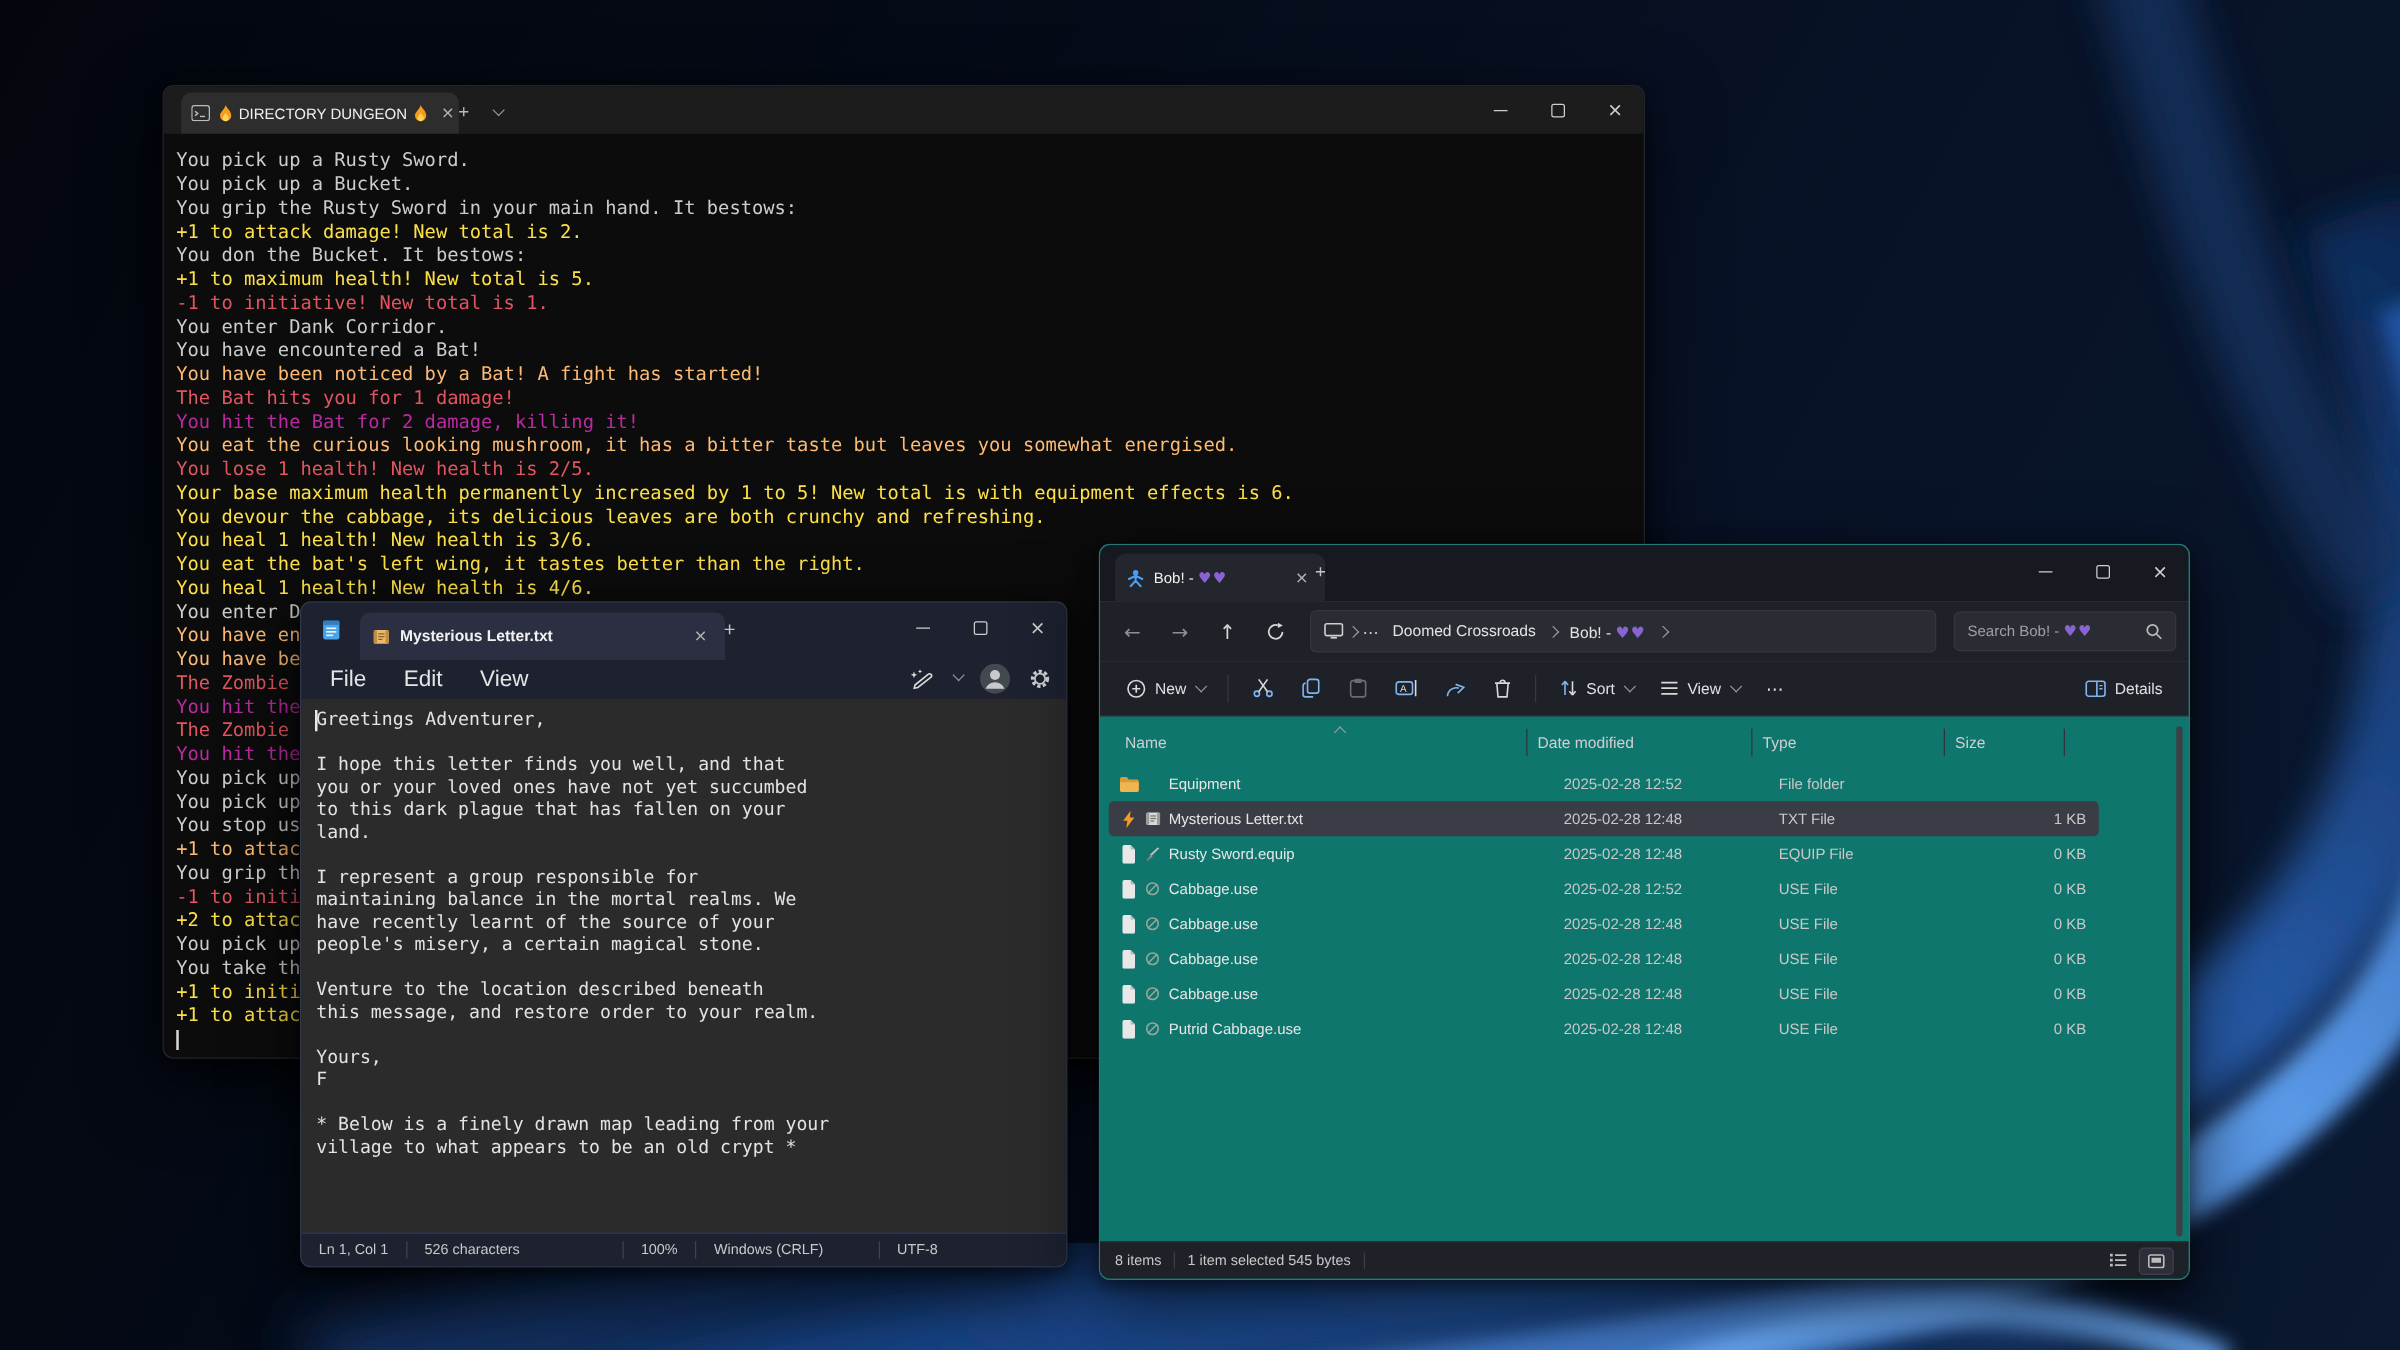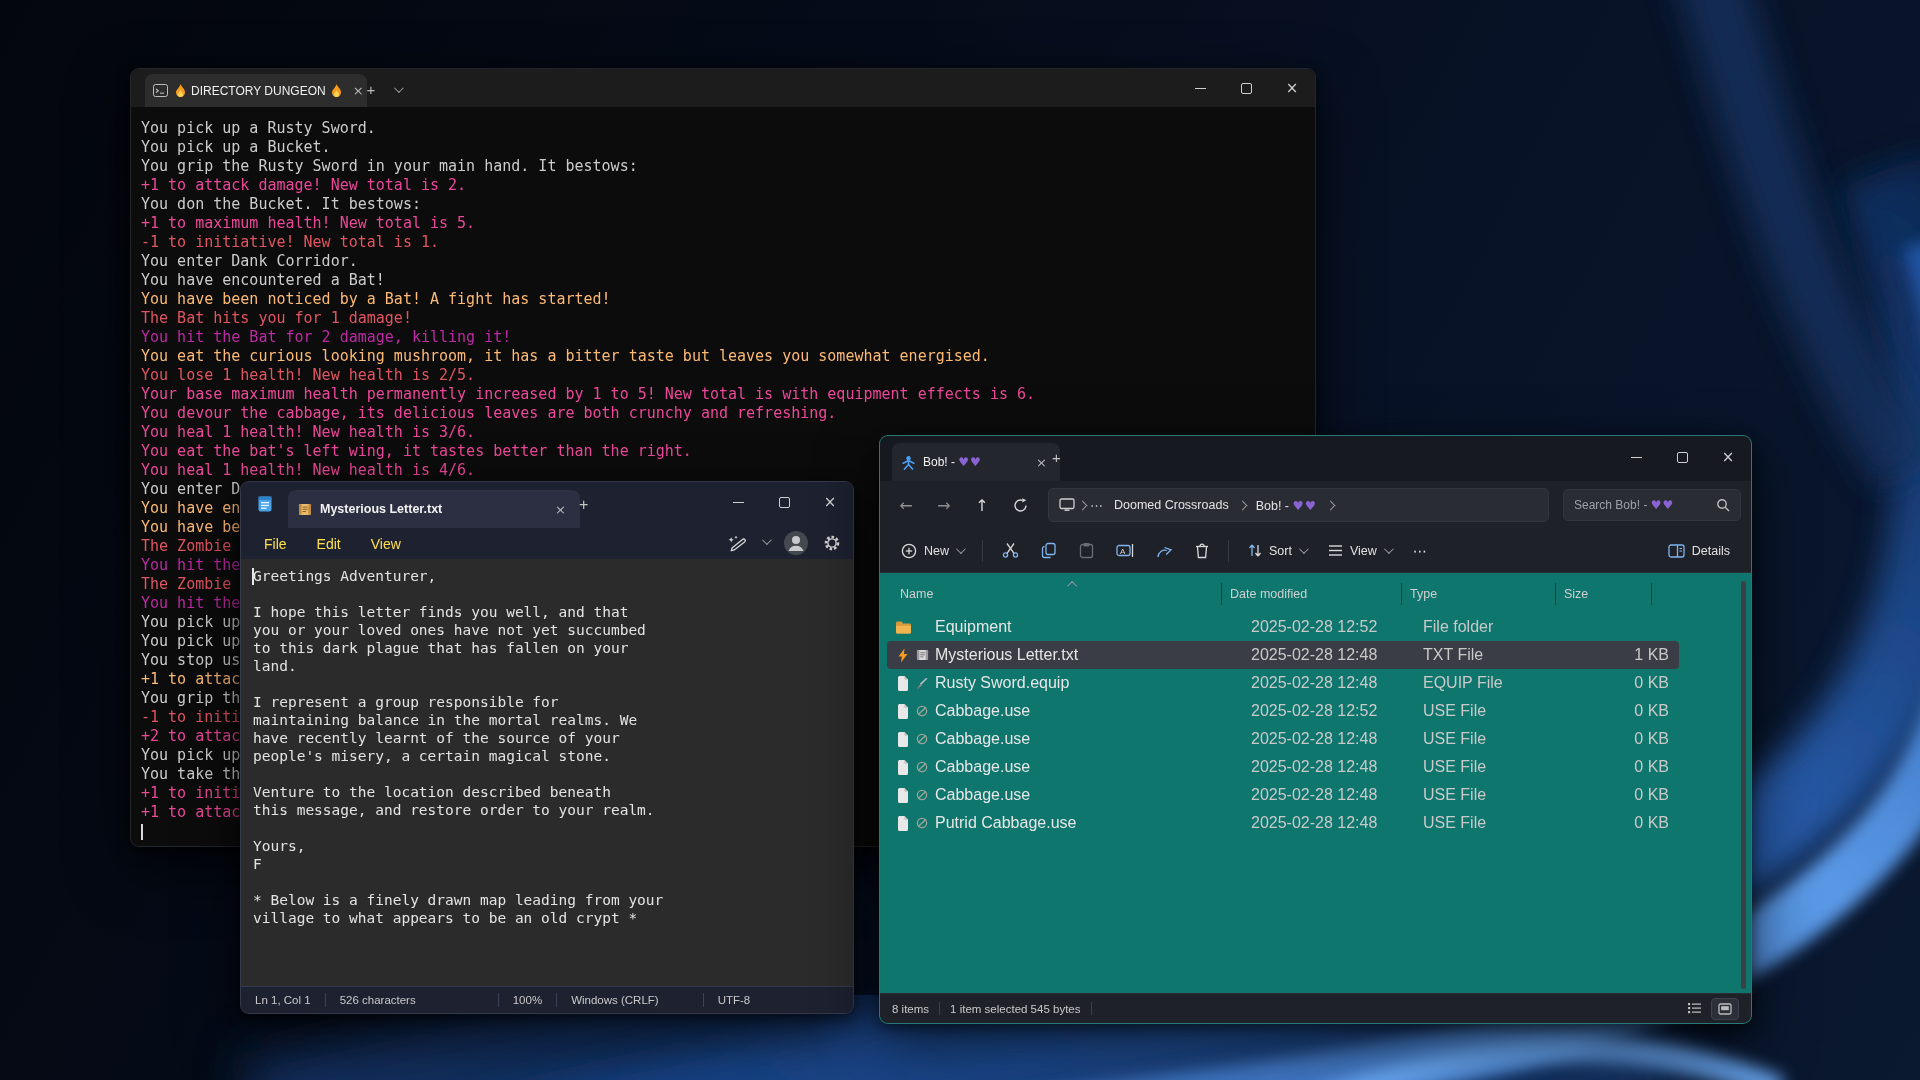--- a/index.html
+++ b/index.html
@@ -29,39 +29,39 @@
   #terminal .tab{position:absolute;left:14px;top:5px;width:206px;height:33px;background:#2d2d2d;
                  border-radius:8px 8px 0 0;display:flex;align-items:center;padding:0 8px;gap:7px}
   #terminal .tab .ttl{font-size:12px;font-weight:400;color:#f0f0f0;white-space:nowrap;
                       display:flex;align-items:center;gap:5px}
   #terminal .tbtn{position:absolute;top:8px;color:#bbb;font-size:15px;width:24px;height:24px;
                   display:flex;align-items:center;justify-content:center}
   .term-body{position:absolute;left:0;top:38px;right:0;bottom:0;padding:12px 0 0 10px;
              font-family:"DejaVu Sans Mono",monospace;font-size:15px}
   .tl{height:19px;line-height:19px;white-space:pre}
   .tl[data-color="white"]{color:#cccccc}
-  .tl[data-color="green"]{color:#ec4899}
+  .tl[data-color="green"]{color:#fde047}
   .tl[data-color="red"]{color:#e05561}
   .tl[data-color="khaki"]{color:#fdba74}
   .tl[data-color="magenta"]{color:#bb2aa2}
   #term-cursor{width:2px;height:16px;background:#d8d8d8;margin-top:2px}
   
   #notepad{left:240px;top:481px;width:612px;height:531px;background:#202434}
   #notepad .tabbar{position:relative;height:46px;background:#1d2130}
   .np-appicon{position:absolute;left:15px;top:13px}
   #notepad .tab{position:absolute;left:47px;top:8px;width:272px;height:38px;background:#2b2f41;
                 border-radius:8px 8px 0 0;display:flex;align-items:center;gap:8px;padding:0 10px}
   #notepad .tab .ttl{font-size:12.5px;font-weight:700;color:#f2f2f2;white-space:nowrap;flex:1}
   .tabx{color:#b9b9b9;font-size:13px;font-family:"DejaVu Sans",sans-serif;padding:0 4px}
   #notepad .plus{position:absolute;left:338px;top:14px;color:#c5c5c5;font-size:16px}
   #notepad .winctl{height:46px}
   #notepad .winctl .wc{height:40px}
   .menubar{position:absolute;left:0;top:46px;width:100%;height:31px;background:#1d2130;
            display:flex;align-items:center;gap:4px;padding-left:10px;box-sizing:border-box}
-  .menubar .mi{font-size:14px;color:#fde047;padding:4px 13px;border-radius:5px}
+  .menubar .mi{font-size:18px;color:#e5e5e5;padding:4px 13px;border-radius:5px}
   .menu-icons{position:absolute;right:12px;top:48px;display:flex;align-items:center;gap:14px}
   .np-body{position:absolute;left:0;top:77px;width:100%;height:427px;background:#2b2b2b;
            padding:8px 0 0 12px;box-sizing:border-box;
            font-family:"DejaVu Sans Mono",monospace;font-size:14.5px;color:#e3e3e3}
   .nl{height:18px;line-height:18px;white-space:pre}
   #np-caret{position:absolute;left:11px;top:86px;width:1.5px;height:17px;background:#e8e8e8}
   .np-status{position:absolute;left:0;bottom:0;width:100%;height:27px;background:#1d2130;
              border-top:1px solid #343a4e;display:flex;align-items:center;
              font-size:11.5px;color:#c9c9c9;box-sizing:border-box}
   .np-status .seg{padding:0 14px;white-space:nowrap}
@@ -93,21 +93,21 @@
   .tbtn2{display:flex;align-items:center;gap:7px;padding:7px 9px;border-radius:5px;color:#e0e0e0;font-size:12.5px}
   .tsep{width:1px;height:22px;background:#36383f;margin:0 6px}
   .tb-spacer{flex:1}
   .hdr{position:absolute;left:12px;top:143px;width:786px;height:30px;display:flex;
        font-size:12.5px;color:#cfcfcf}
   .hdr .hc{position:relative;display:flex;align-items:center;padding-left:8px;box-sizing:border-box;
            border-right:1px solid #33353c;height:22px;margin-top:4px}
   .hdr .caret-up{position:absolute;left:178px;top:-2px}
   .rows{position:absolute;left:7px;top:177px;width:792px}
   .frow{position:relative;height:28px;display:flex;align-items:center;border-radius:4px;
-        font-size:16px;color:#e6e6e6}
+        font-size:12px;color:#e6e6e6}
   .frow.sel{background:#3a3d45}
   .frow .fic{width:20px;margin-left:6px;display:flex;justify-content:center}
   .frow .emb{width:18px;display:flex;justify-content:center}
   .frow .nm{flex:1;white-space:nowrap;overflow:hidden;padding-left:4px}
   .frow .dt{width:172px;color:#c9c9c9}
   .frow .tp{width:150px;color:#c9c9c9}
   .frow .sz{width:96px;text-align:right;color:#c9c9c9;padding-right:10px}
   .scrollstrip{position:absolute;right:5px;top:145px;width:5px;height:408px;background:#3c3f46;border-radius:3px}
   .ex-status{position:absolute;left:0;bottom:0;width:100%;height:30px;background:#1f2128;
              border-top:1px solid #2c2e36;display:flex;align-items:center;font-size:11.5px;

